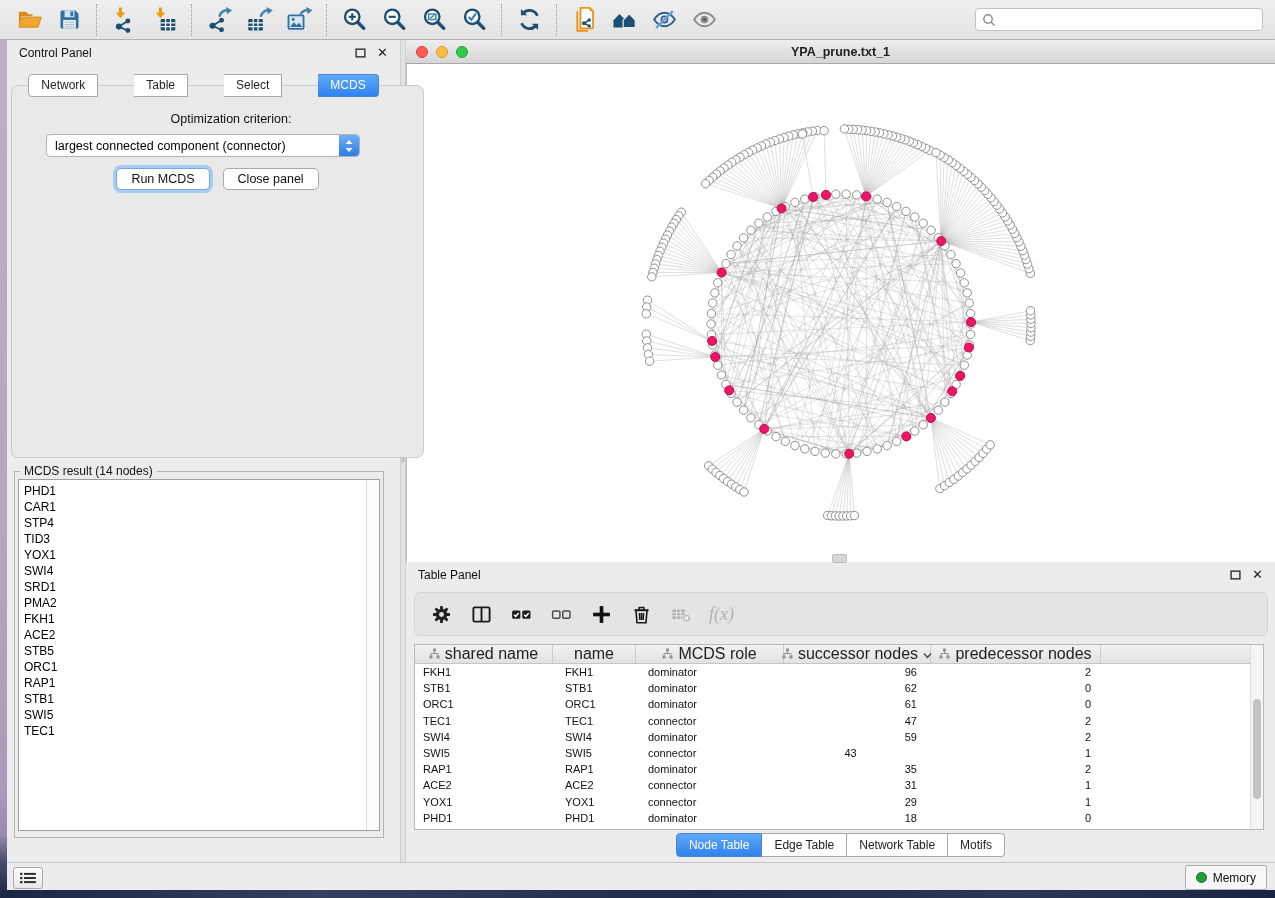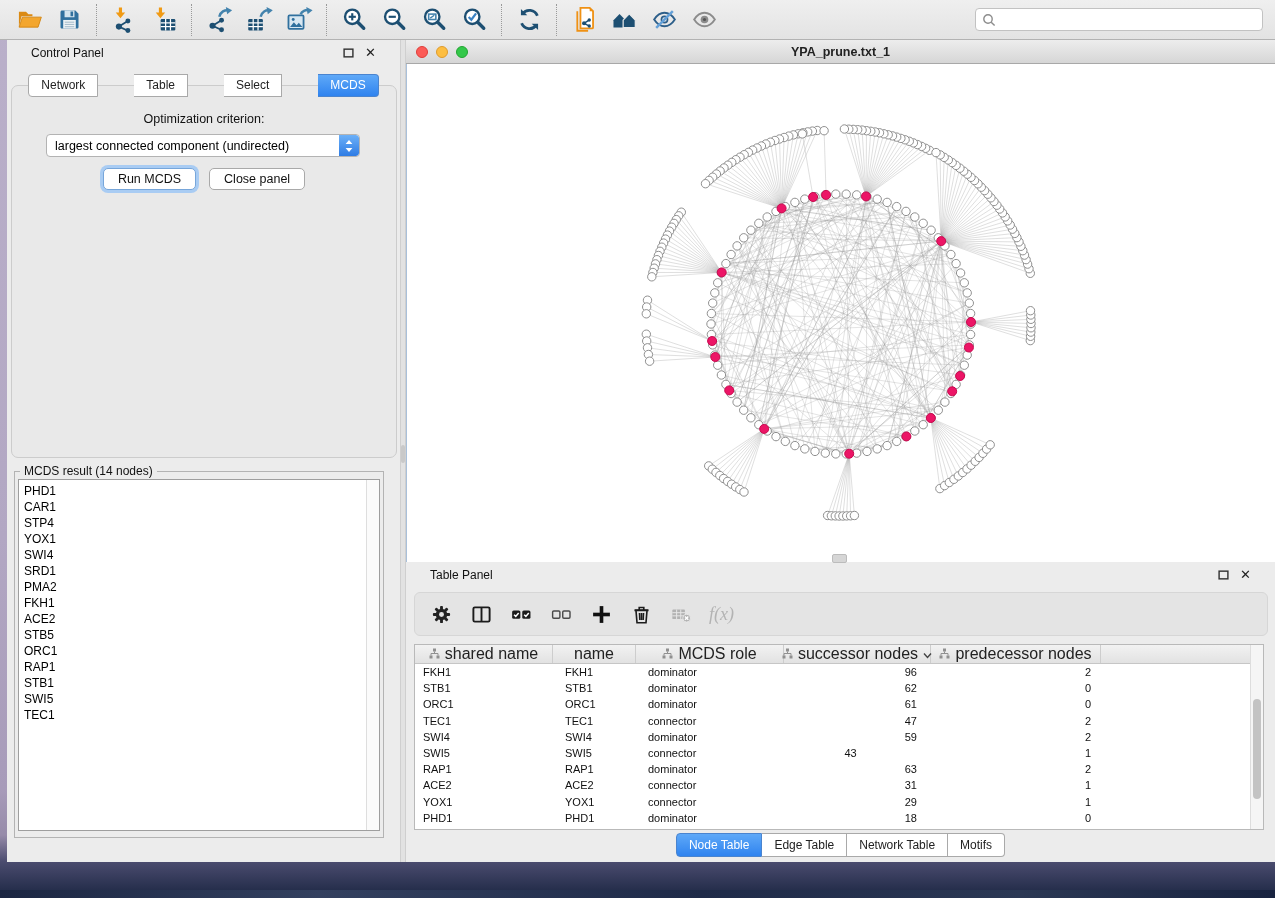--- a/index.html
+++ b/index.html
@@ -18,32 +18,32 @@
   .tb-btn svg{width:27px;height:27px;display:block;}
   .tb-sep{width:0;height:32px;border-left:1px dotted #9a9a9a;margin:0 4px;}
   .search-box{position:absolute;right:12px;top:8px;width:288px;height:23px;background:#fff;
     border:1px solid #c2c2c2;border-radius:4px;display:flex;align-items:center;padding:0 6px;box-sizing:border-box;}
   .search-box svg{width:14px;height:14px;margin-right:4px;flex:none;}
   .search-box input{border:none;outline:none;flex:1;font-size:12px;background:transparent;min-width:0;}
 
   
   .control-panel{position:absolute;left:7px;top:40px;width:393px;height:822px;background:#ececec;}
   .panel-titlebar{position:absolute;left:0;top:0;right:0;height:26px;display:flex;align-items:center;
-    padding:0 24px;font-size:12px;color:#111;}
+    padding:0 12px;font-size:12px;color:#111;}
   .titlebar-icons{margin-left:auto;display:flex;gap:11px;align-items:center;}
   .float-ico svg{width:11px;height:10px;display:block;}
   .close-ico{font-size:13px;font-weight:bold;color:#222;line-height:10px;}
   .tabrow{position:absolute;left:0;right:0;top:34px;display:flex;justify-content:center;z-index:3;gap:36px;}
   .tab{background:#fff;border:1px solid #a9a9a9;border-left:none;padding:0 12px;height:21px;line-height:21px;
     font-size:12px;color:#222;cursor:default;}
   .tab:first-child{border-left:1px solid #a9a9a9;border-radius:4px 0 0 4px;}
   .tab:last-child{border-radius:0 4px 4px 0;}
   .tab.selected{background:linear-gradient(#5fa9f8,#2f83ef);color:#fff;border-color:#4a84cf;}
   .cp-content{position:absolute;left:4px;top:45px;width:384px;height:371px;background:#e9e9e9;
-    border:1px solid #cccccc;border-radius:7px;z-index:1;}
+    border:1px solid #cccccc;border-radius:7px;z-index:1;padding-left:27px;}
   .opt-label{margin-top:26px;text-align:center;font-size:12.5px;color:#111;}
   .dropdown{position:absolute;left:34px;top:48px;width:314px;height:23px;background:#fff;border:1px solid #b3b3b3;
     border-radius:4px;display:flex;align-items:center;box-sizing:border-box;overflow:hidden;}
   .dropdown .val{flex:1;font-size:12.5px;padding-left:8px;white-space:nowrap;}
   .dd-stepper{width:20px;height:100%;background:linear-gradient(#6cb0f8,#2e7ce4);border-radius:0 3px 3px 0;
     display:flex;align-items:center;justify-content:center;flex:none;}
   .dd-stepper svg{width:10px;height:16px;}
   .btn-row{position:absolute;left:0;right:0;top:82px;display:flex;justify-content:center;gap:13px;}
   .btn{background:#fff;border:1px solid #a9a9a9;border-radius:5px;font-size:12.5px;padding:0 14px;height:22px;
     line-height:20px;color:#111;cursor:default;font-family:inherit;}
@@ -340,40 +340,41 @@
     </div>
     <div class="tabrow" id="cp-tabs">
         <div class="tab">Network</div>
         <div class="tab">Table</div>
         <div class="tab">Select</div>
         <div class="tab selected">MCDS</div>
       </div>
     <div class="cp-content">
       <div class="opt-label">Optimization criterion:</div>
       <div class="dropdown">
-        <span class="val">largest connected component (undirected)</span>
+        <span class="val">largest connected component (connector)</span>
         <span class="dd-stepper">
           <svg viewBox="0 0 10 16">
               <polygon points="5,2 8.4,6 1.6,6" fill="#fff"></polygon>
               <polygon points="5,14 8.4,10 1.6,10" fill="#fff"></polygon>
             </svg>
         </span>
       </div>
       <div class="btn-row">
         <button class="btn focused">Run MCDS</button>
         <button class="btn">Close panel</button>
       </div>
     </div>
     <fieldset class="result-group">
       <legend>MCDS result (14 nodes)</legend>
       <div class="result-list" id="mcds-list">
         <div class="result-scroll"></div>
       <div class="list-item">PHD1</div>
           <div class="list-item">CAR1</div>
           <div class="list-item">STP4</div>
+          <div class="list-item">TID3</div>
           <div class="list-item">YOX1</div>
           <div class="list-item">SWI4</div>
           <div class="list-item">SRD1</div>
           <div class="list-item">PMA2</div>
           <div class="list-item">FKH1</div>
           <div class="list-item">ACE2</div>
           <div class="list-item">STB5</div>
           <div class="list-item">ORC1</div>
           <div class="list-item">RAP1</div>
           <div class="list-item">STB1</div>
@@ -1239,21 +1240,21 @@
             <div class="td" style="width: 138px; padding-left: 8px;">SWI5</div>
             <div class="td" style="width: 83px; padding-left: 12px;">SWI5</div>
             <div class="td" style="width: 148px; padding-left: 12px;">connector</div>
             <div class="td" style="width: 147px; text-align: center; padding-right: 14px;">43</div>
             <div class="td" style="width: 170px; text-align: right; padding-right: 10px;">1</div>
           </div>
           <div class="tr">
             <div class="td" style="width: 138px; padding-left: 8px;">RAP1</div>
             <div class="td" style="width: 83px; padding-left: 12px;">RAP1</div>
             <div class="td" style="width: 148px; padding-left: 12px;">dominator</div>
-            <div class="td" style="width: 147px; text-align: right; padding-right: 14px;">63</div>
+            <div class="td" style="width: 147px; text-align: right; padding-right: 14px;">35</div>
             <div class="td" style="width: 170px; text-align: right; padding-right: 10px;">2</div>
           </div>
           <div class="tr">
             <div class="td" style="width: 138px; padding-left: 8px;">ACE2</div>
             <div class="td" style="width: 83px; padding-left: 12px;">ACE2</div>
             <div class="td" style="width: 148px; padding-left: 12px;">connector</div>
             <div class="td" style="width: 147px; text-align: right; padding-right: 14px;">31</div>
             <div class="td" style="width: 170px; text-align: right; padding-right: 10px;">1</div>
           </div>
           <div class="tr">
@@ -1276,14 +1277,32 @@
       </div>
     </div>
     <div class="tp-tabs" id="tp-tabs">
         <div class="tab selected">Node Table</div>
         <div class="tab">Edge Table</div>
         <div class="tab">Network Table</div>
         <div class="tab">Motifs</div>
       </div>
   </div>
 
+  <div class="status-bar">
+    <div class="list-btn">
+      <svg viewBox="0 0 20 16">
+          <g fill="#2a2a2a">
+            <rect x="1" y="2" width="2.6" height="2.6"></rect>
+            <rect x="1" y="6.7" width="2.6" height="2.6"></rect>
+            <rect x="1" y="11.4" width="2.6" height="2.6"></rect>
+            <rect x="5.4" y="2.2" width="13.6" height="2.2"></rect>
+            <rect x="5.4" y="6.9" width="13.6" height="2.2"></rect>
+            <rect x="5.4" y="11.6" width="13.6" height="2.2"></rect>
+          </g>
+        </svg>
+    </div>
+    <div class="memory-btn">
+      <span class="mem-dot"></span>
+      <span>Memory</span>
+    </div>
+  </div>
 
 </div>
 
 </body></html>

